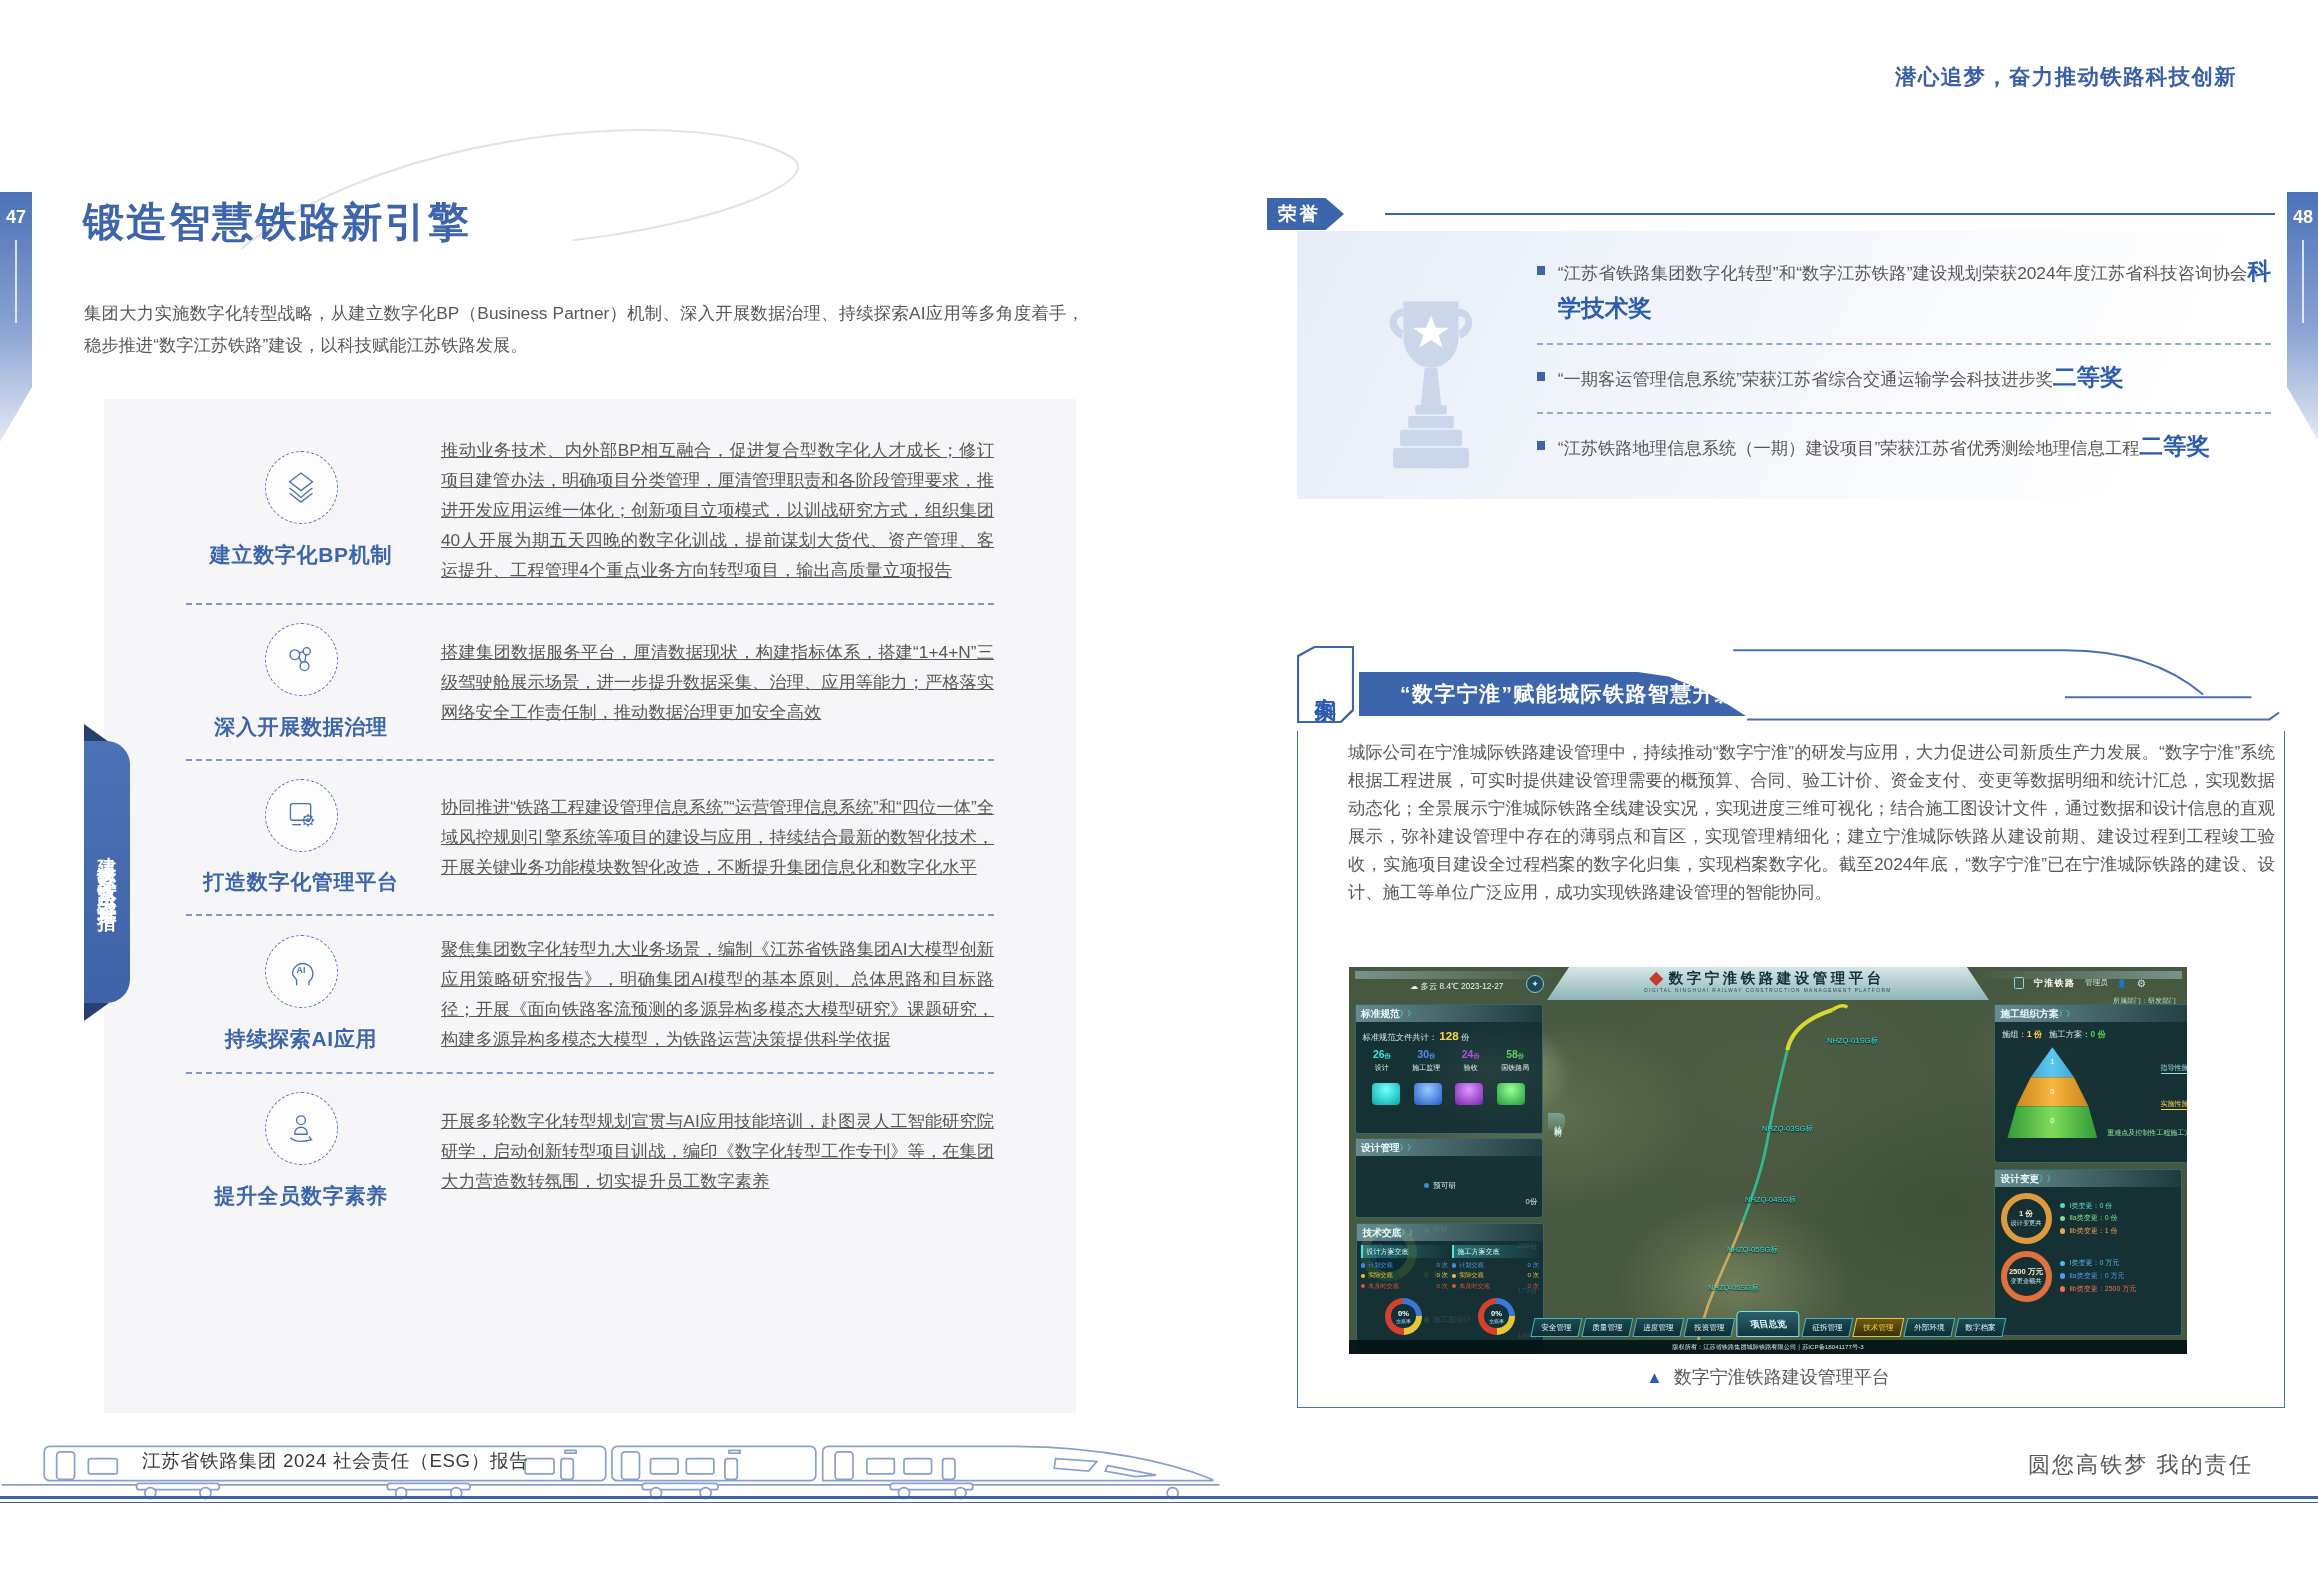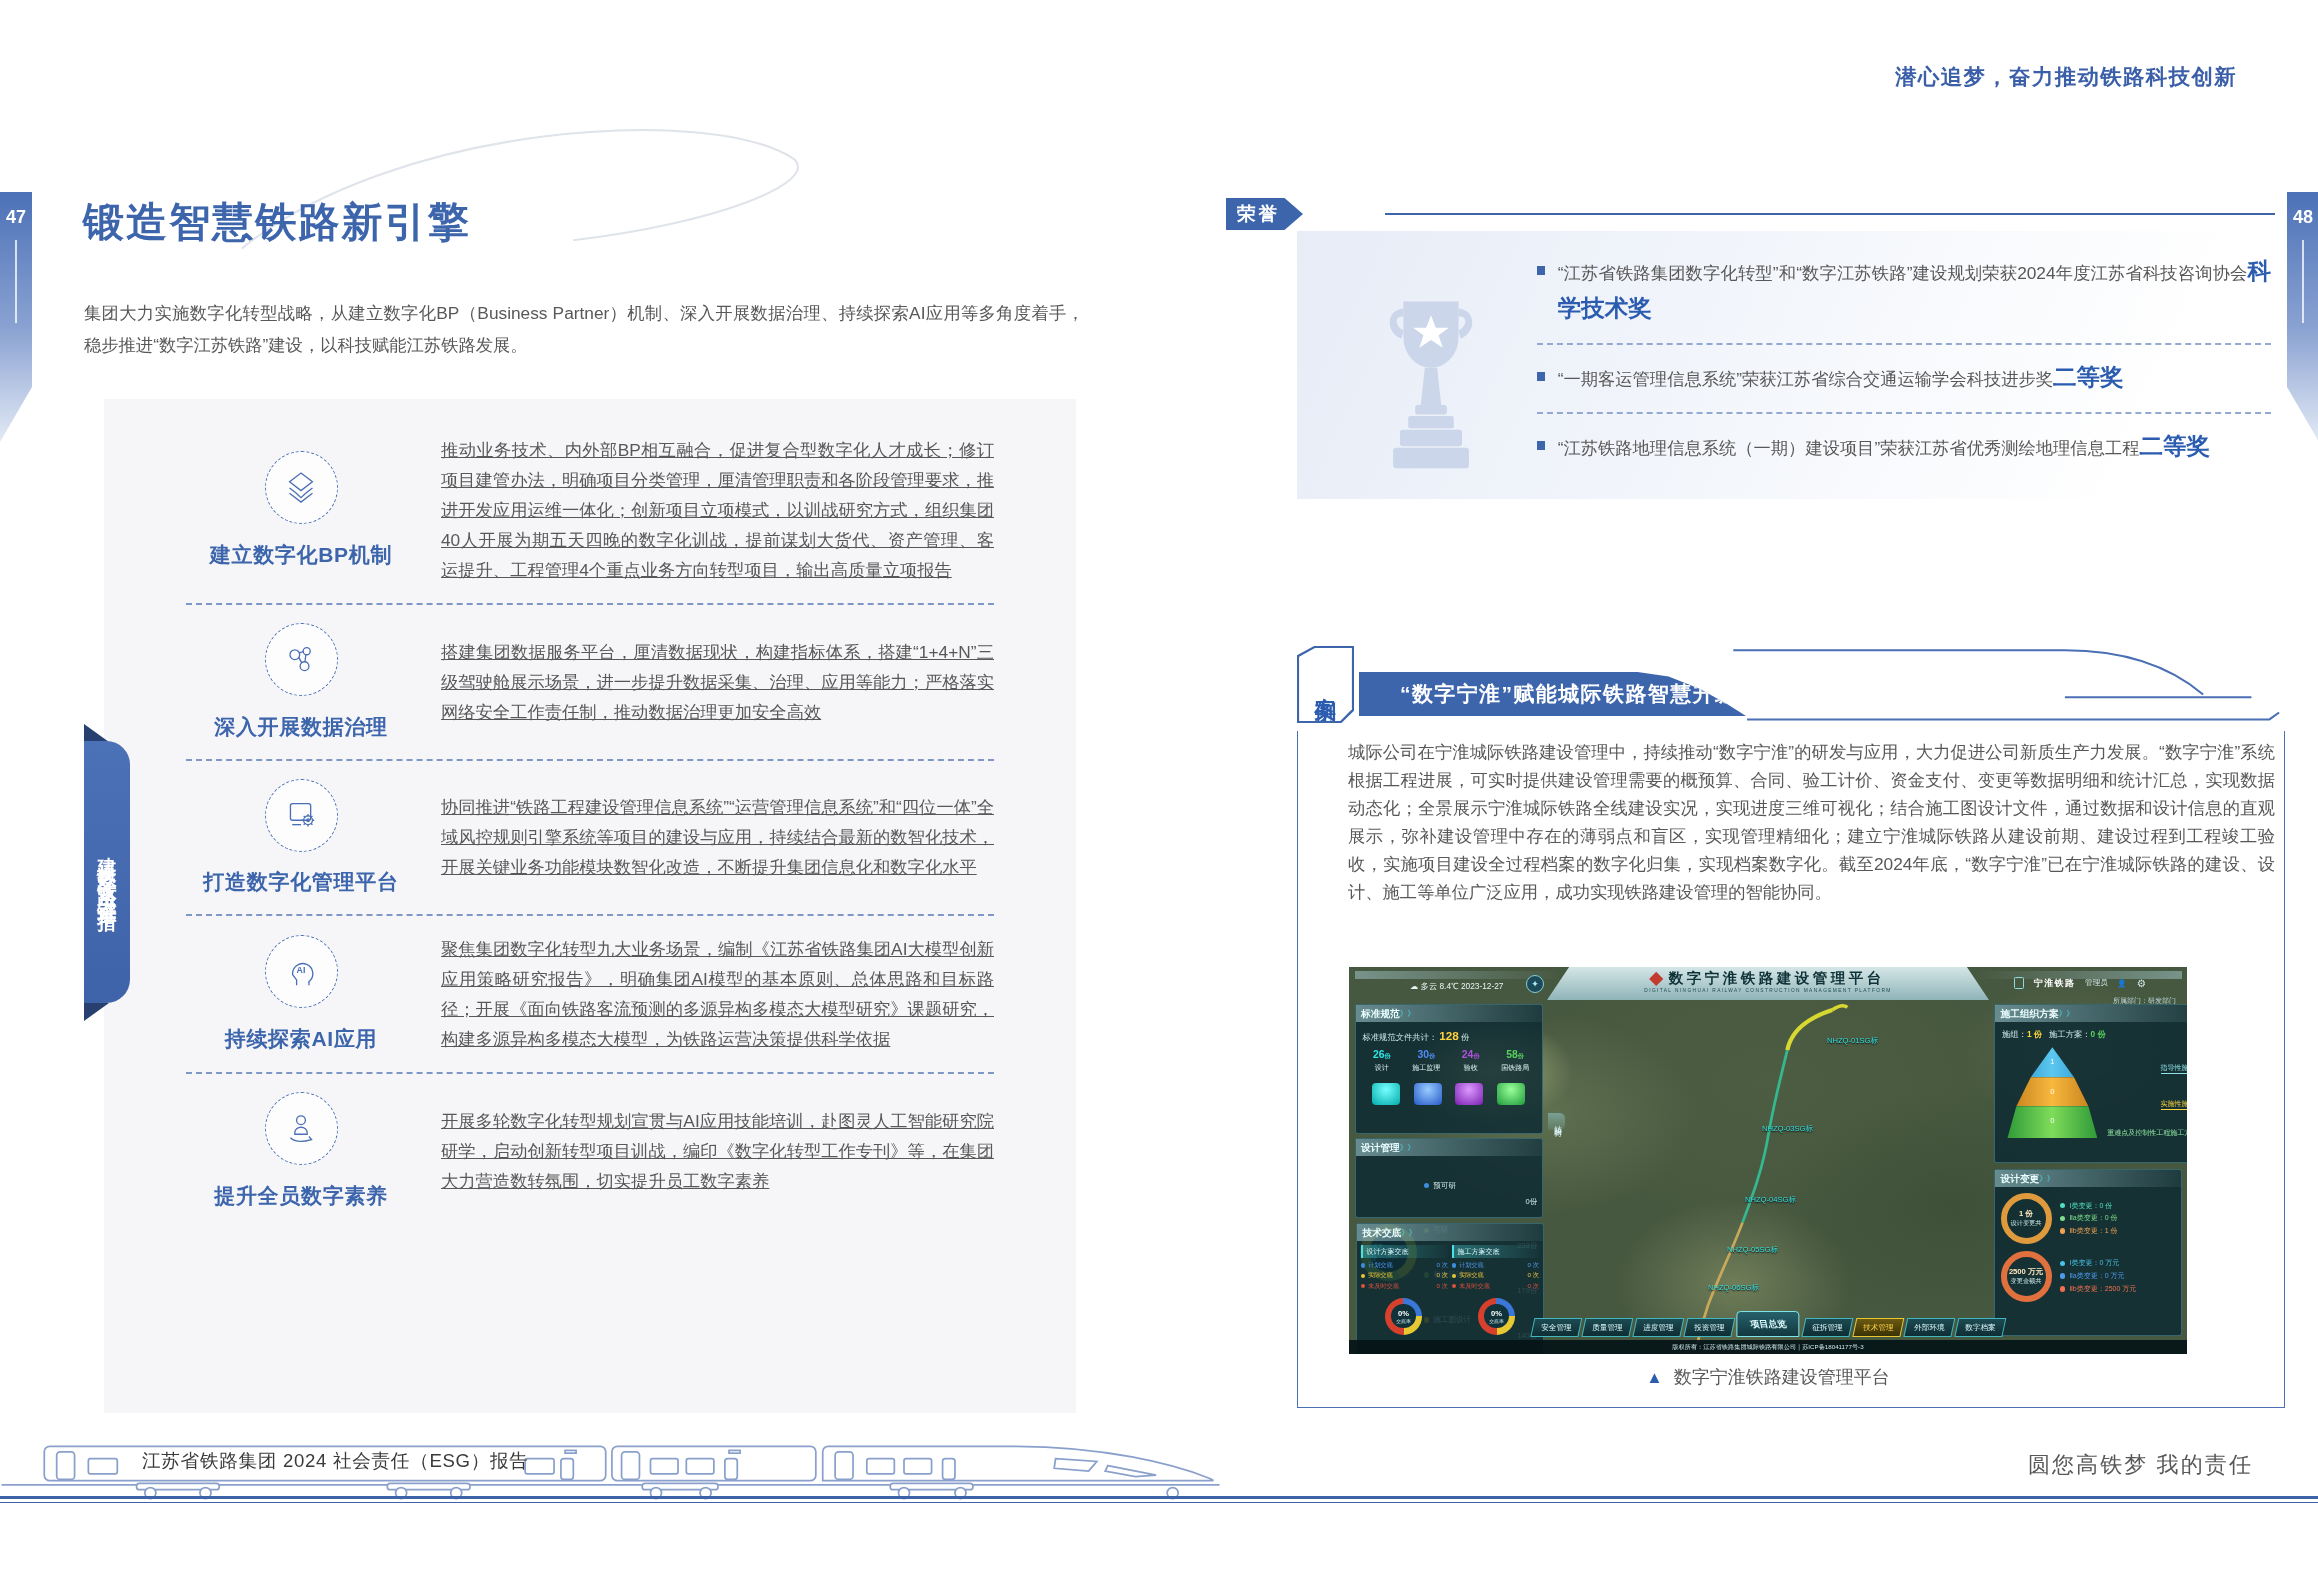--- a/index.html
+++ b/index.html
@@ -36,21 +36,21 @@
     background:linear-gradient(180deg,#4b71b7,#3f63a8); border-radius:0 23.5px 23.5px 0;
     display:flex; align-items:center; justify-content:center; }
   .ribbon span { writing-mode:vertical-rl; color:#fff; font-size:19.3px; font-weight:bold; letter-spacing:6.2px; }
   .fold { position:absolute; left:84px; width:25px; height:18px; background:#27406f; }
   #fold-top { top:724px; clip-path:polygon(0 0,100% 100%,0 100%); }
   #fold-bottom { top:1003px; clip-path:polygon(0 0,100% 0,0 100%); }
 
   
   .honors-bg { position:absolute; left:1297px; top:231px; width:988px; height:268px;
     background:linear-gradient(115deg,#e7ecf7 0%,#f3f6fb 45%,#ffffff 85%); }
-  .honors-tag { position:absolute; left:1226px; top:198px; width:77px; height:32px; background:#3d65ac;
+  .honors-tag { position:absolute; left:1267px; top:198px; width:77px; height:32px; background:#3d65ac;
     clip-path:polygon(0 0,76% 0,100% 50%,76% 100%,0 100%);
     color:#fff; font-size:18.6px; font-weight:bold; display:flex; align-items:center; padding-left:11px; letter-spacing:2.8px; }
   .honors-line { position:absolute; left:1385px; top:213px; width:890px; height:2.1px; background:#3d65ac; }
   .trophy { position:absolute; left:1379px; top:296px; }
   .honors-list { position:absolute; left:1537px; top:254px; width:734px; }
   .h-item { display:flex; align-items:flex-start; }
   .h-bullet { flex:0 0 8.3px; width:8.3px; height:8.3px; background:#3d65ac; margin:12.4px 12.4px 0 0; }
   .h-p { color:#595757; font-size:17.3px; line-height:35px; text-align:justify; }
   .h-award { color:#2b5cb0; font-size:23.5px; font-weight:bold; }
   .h-sep { border-top:2.1px dashed #93a9d2; margin:15px 0 15px 0; }

